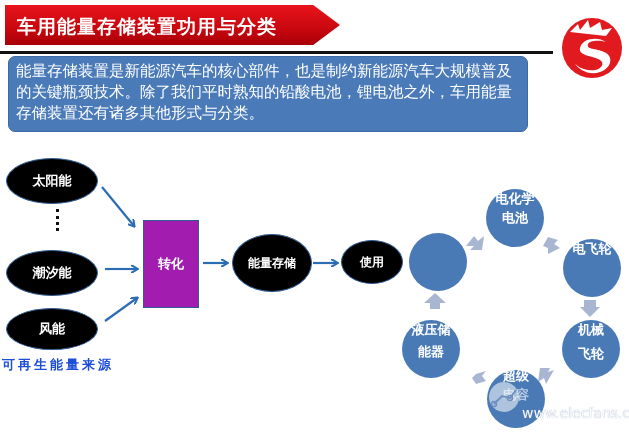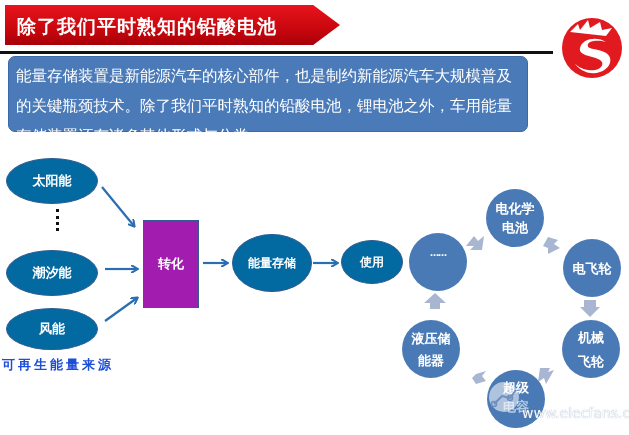--- a/index.html
+++ b/index.html
@@ -20,32 +20,32 @@
       position: absolute; left: 0; top: 51px; width: 553px; height: 3px; background: #111;
     }
     .logo { position: absolute; left: 560px; top: 10px; width: 64px; height: 72px; }
 
     .intro-box {
       position: absolute; left: 8px; top: 56px; width: 520px; height: 76px;
       background: #4a7ab8; border-radius: 7px; border: 1px solid #3c6aa6;
       padding: 4px 7px;
     }
     .intro-text {
-      color: #ffffff; font-size: 15.5px; line-height: 30px;
+      color: #ffffff; font-size: 15.5px; line-height: 21px;
       font-family: "DejaVu Sans", sans-serif;
     }
 
     .ellipse {
-      position: absolute; background: #0369a1; border: 1.5px solid #2f5c93;
+      position: absolute; background: #000000; border: 1.5px solid #2f5c93;
       border-radius: 50%; display: flex; align-items: center; justify-content: center;
       color: #fff; font-weight: bold; font-family: Liberation Mono, monospace; text-align: center;
     }
     .circle {
       position: absolute; background: #4a7ab6; border-radius: 50%;
-      display: flex; align-items: center; justify-content: center; text-align: center;
+      display: flex; justify-content: center; text-align: center;
       color: #fff; font-weight: bold; font-size: 13px; line-height: 19px;
       font-family: "DejaVu Sans", sans-serif;
     }
     .convert-box {
       position: absolute; left: 143px; top: 220px; width: 56px; height: 88px;
       background: #a21caf; border: 1.5px solid #2f5c93;
       display: flex; align-items: center; justify-content: center;
       color: #fff; font-weight: bold; font-size: 13px; font-family: "DejaVu Serif", serif;
     }
     .dots-v {
@@ -69,21 +69,21 @@
     .wm-url {
       position: absolute; left: 34px; top: 27px; font-size: 14px; color: rgba(255,255,255,0.95);
       font-family: "DejaVu Sans", sans-serif; text-shadow: 0 0 1px #7a8fb0;
     }
     .wm-icon { position: absolute; left: 0; top: 2px; width: 32px; height: 34px; }
   </style>
 </head>
 <body>
 
 <div class="title-banner">
-  <span class="title-text">除了我们平时熟知的铅酸电池</span>
+  <span class="title-text">车用能量存储装置功用与分类</span>
 </div>
 <div class="title-rule"></div>
 
 <svg class="logo" viewBox="0 0 64 72">
   <circle cx="32" cy="38" r="30" fill="#e01a1f"></circle>
   <path d="M10 22 L18 14 L20 20 L28 10 L30 18 L40 12 L42 20 L52 18 L46 26 Z" fill="#ffffff"></path>
   <path d="M46 32 C38 26 22 28 20 38 C18 46 34 46 40 50 C46 54 40 62 28 60 C22 59 16 56 14 52 C18 60 30 66 40 62 C52 58 54 46 44 42 C36 38 26 40 28 34 C30 30 40 30 46 32 Z" fill="#ffffff"></path>
 </svg>
 
 <div class="intro-box">

